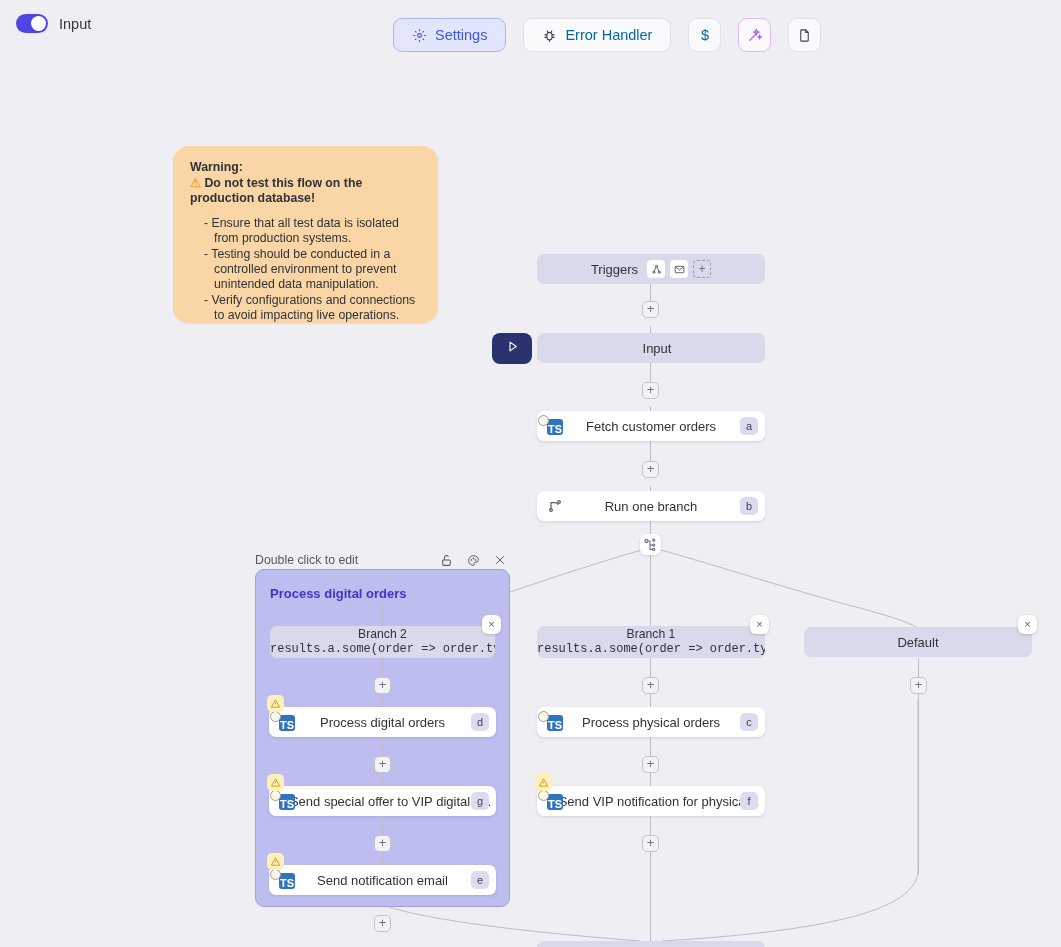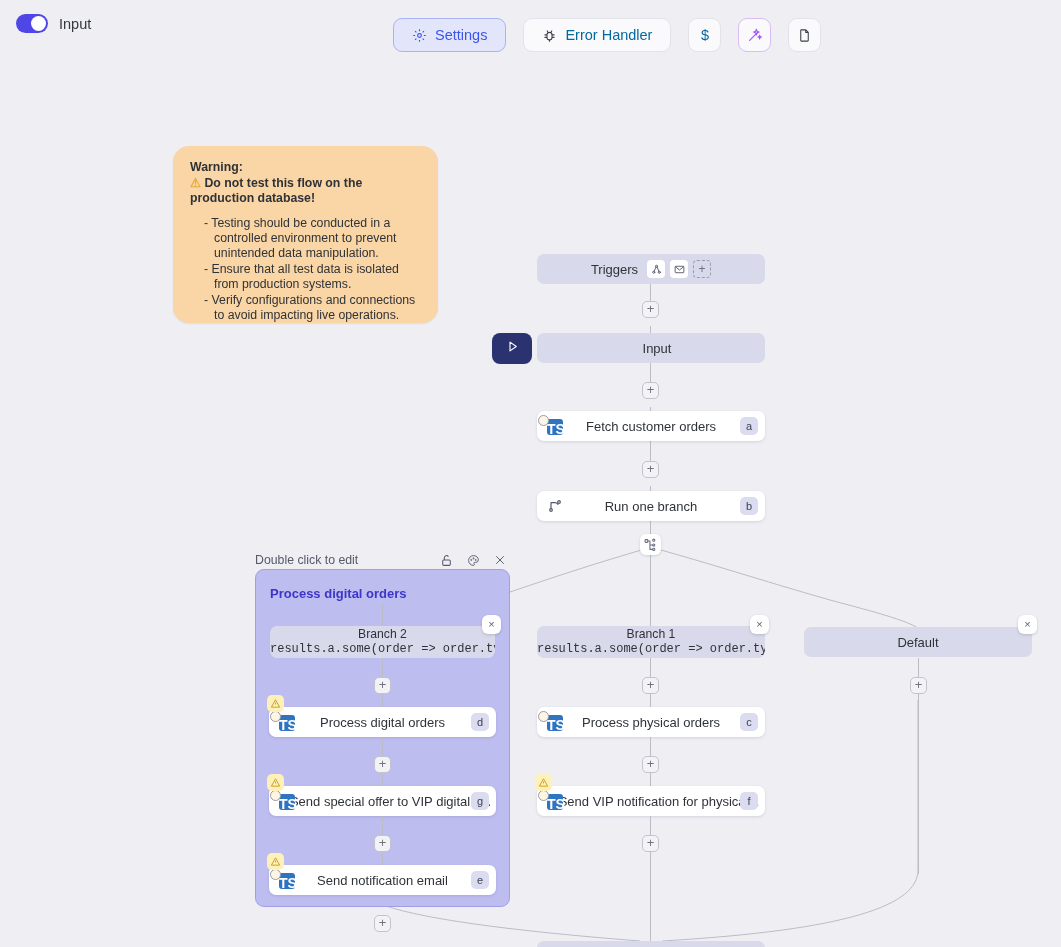--- a/index.html
+++ b/index.html
@@ -73,21 +73,21 @@
 
   .warnbadge {
     position: absolute; width: 17px; height: 17px; border-radius: 5px; background: #fdf0b8;
     display: flex; align-items: center; justify-content: center; z-index: 5;
   }
 
   
   .tsicon { position: relative; width: 19px; height: 19px; }
   .tsicon .sq {
     position: absolute; left: 0; top: 3px; width: 16px; height: 16px; border-radius: 3px;
-    background: #2f74c0; color: #fff; font-size: 14px; font-weight: bold; line-height: 20px;
+    background: #2f74c0; color: #fff; font-size: 11px; font-weight: bold; line-height: 20px;
     text-align: center; font-family: "Liberation Sans", sans-serif;
   }
   .tsicon .badge {
     position: absolute; right: -2px; top: -1px; width: 11px; height: 11px; border-radius: 50%;
     background: #fdf6e4; border: 1px solid #9b9ba6;
   }
 
   
   .groupbox {
     position: absolute; left: 255px; top: 569px; width: 255px; height: 338px;
@@ -204,22 +204,22 @@
     </div>
   </div>
 
   <div class="note">
     <h4>
       <span>Warning:</span><br>
       <span style="color:#e8a93a">⚠</span>
       <span>Do not test this flow on the production database!</span>
     </h4>
     <ul>
+      <li>Ensure that all test data is isolated from production systems.</li>
       <li>Testing should be conducted in a controlled environment to prevent unintended data manipulation.</li>
-      <li>Ensure that all test data is isolated from production systems.</li>
       <li>Verify configurations and connections to avoid impacting live operations.</li>
     </ul>
   </div>
 
   <div class="edge" style="left:650px; top:283px; height:26px;"></div>
   <div class="edge" style="left:650px; top:326px; height:22px;"></div>
   <div class="edge" style="left:650px; top:363px; height:27px;"></div>
   <div class="edge" style="left:650px; top:407px; height:20px;"></div>
   <div class="edge" style="left:650px; top:441px; height:28px;"></div>
   <div class="edge" style="left:650px; top:486px; height:20px;"></div>

